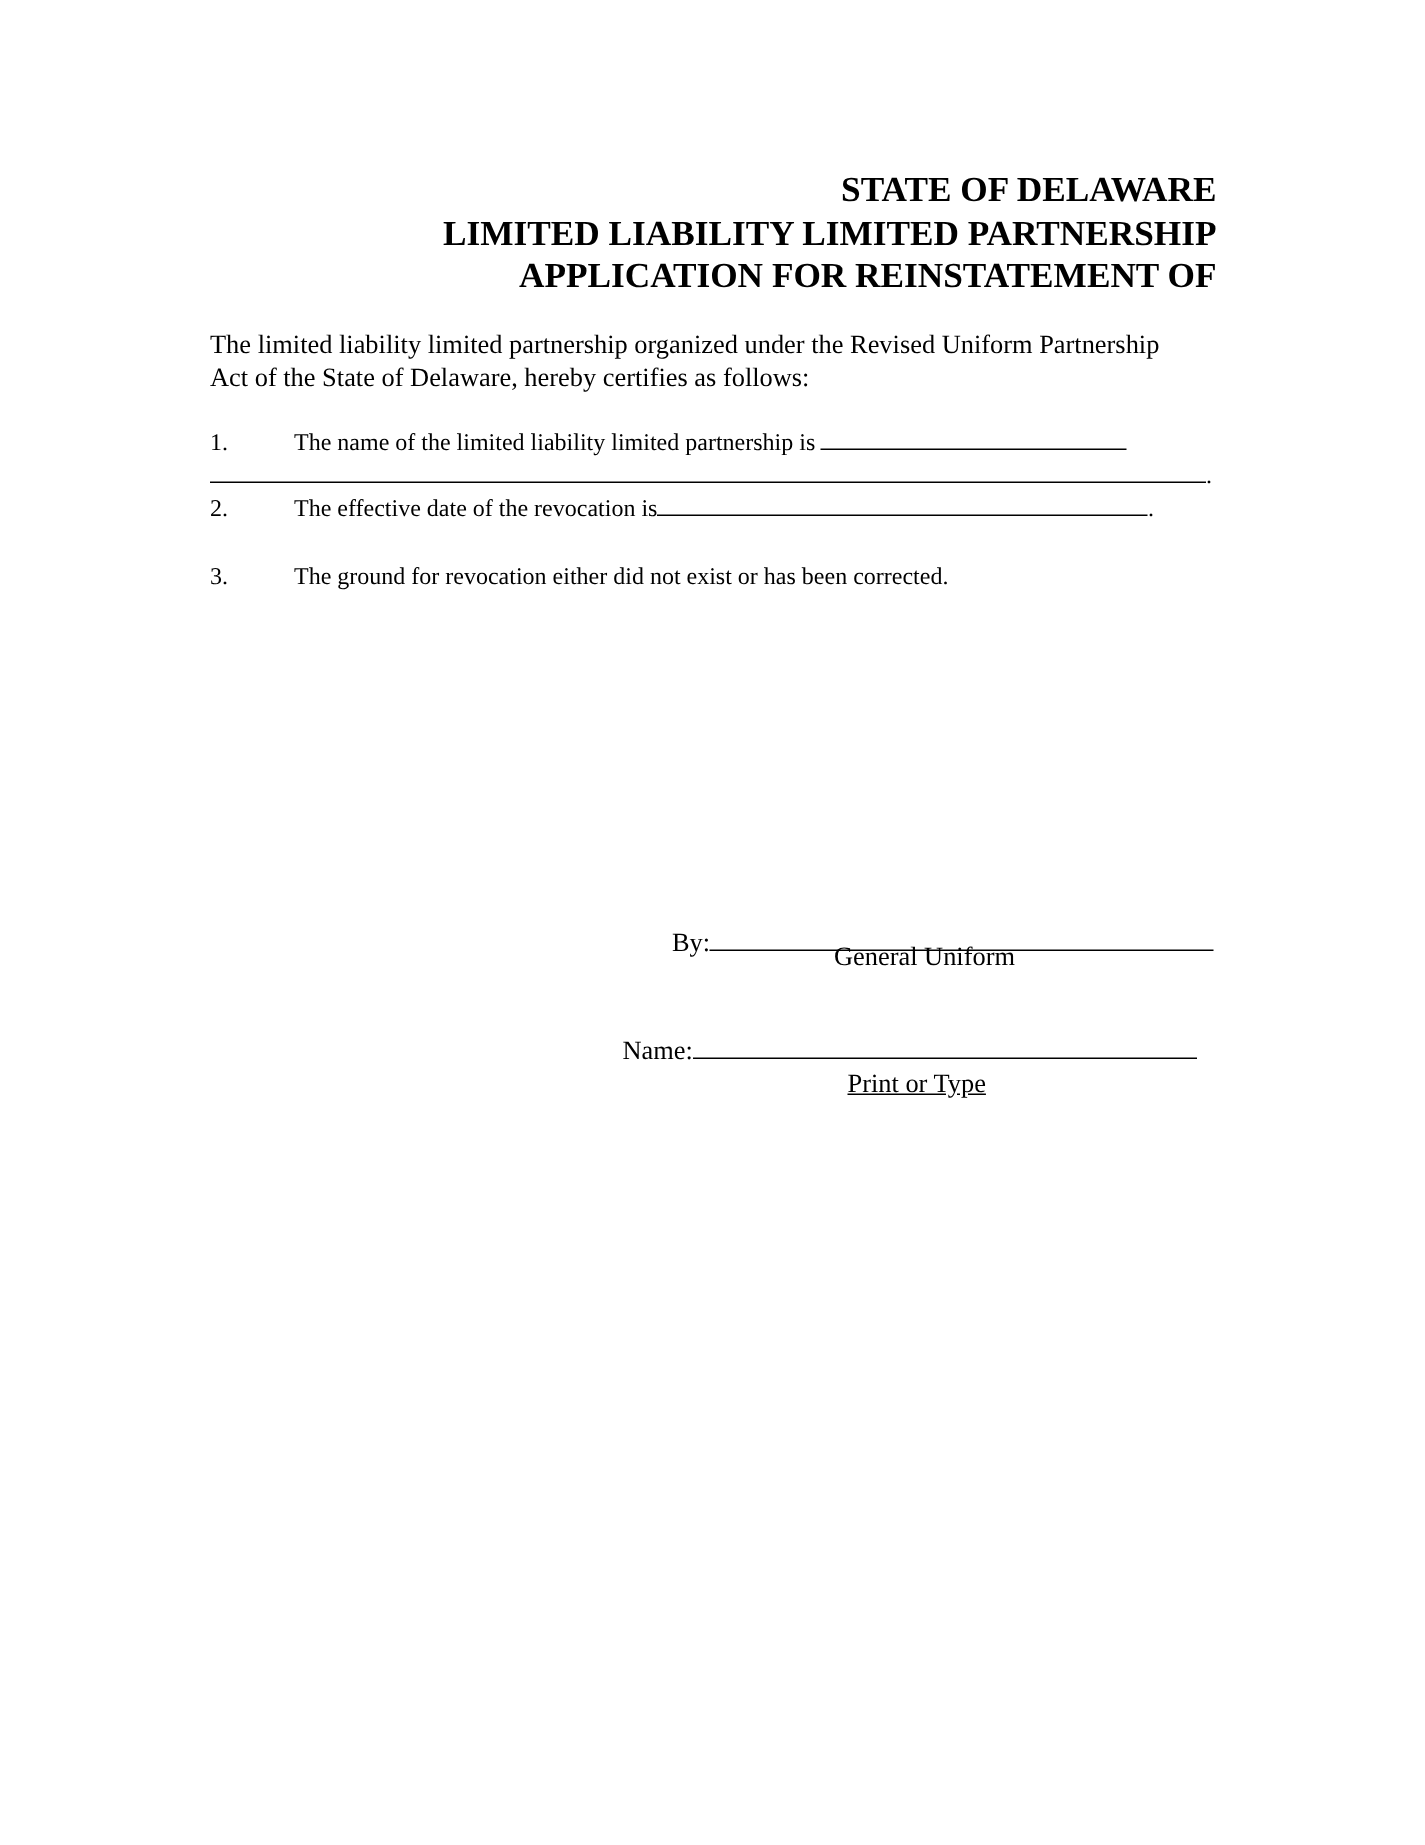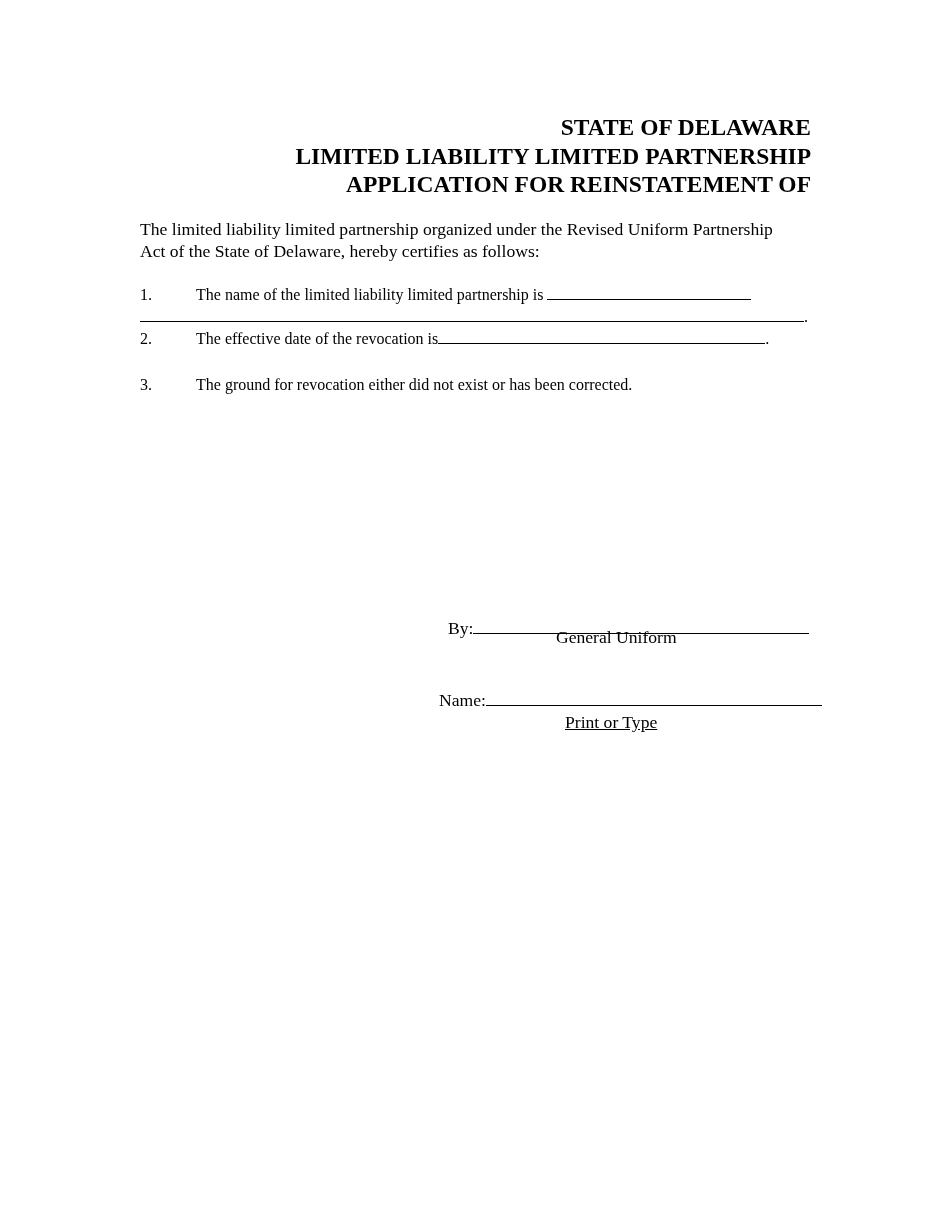--- a/index.html
+++ b/index.html
@@ -73,21 +73,21 @@
 
     .sig {
       position: absolute;
       font-size: 17.6px;
       line-height: 22px;
       white-space: nowrap;
     }
     .sig-by { top: 604px; left: 448px; margin-top: 13px; }
     .sig-by .blank { width: 336px; }
     .sig-by-caption { top: 626px; left: 556px; }
-    .sig-name { top: 689px; left: 439px; }
+    .sig-name { top: 689px; left: 415px; }
     .sig-name .blank { width: 336px; }
     .sig-name-caption { top: 711px; left: 565px; text-decoration: underline; }
   </style>
 </head>
 <body>
 
 <div class="page">
 
   <div class="title-block">
     <span class="title-line">STATE OF DELAWARE</span>

